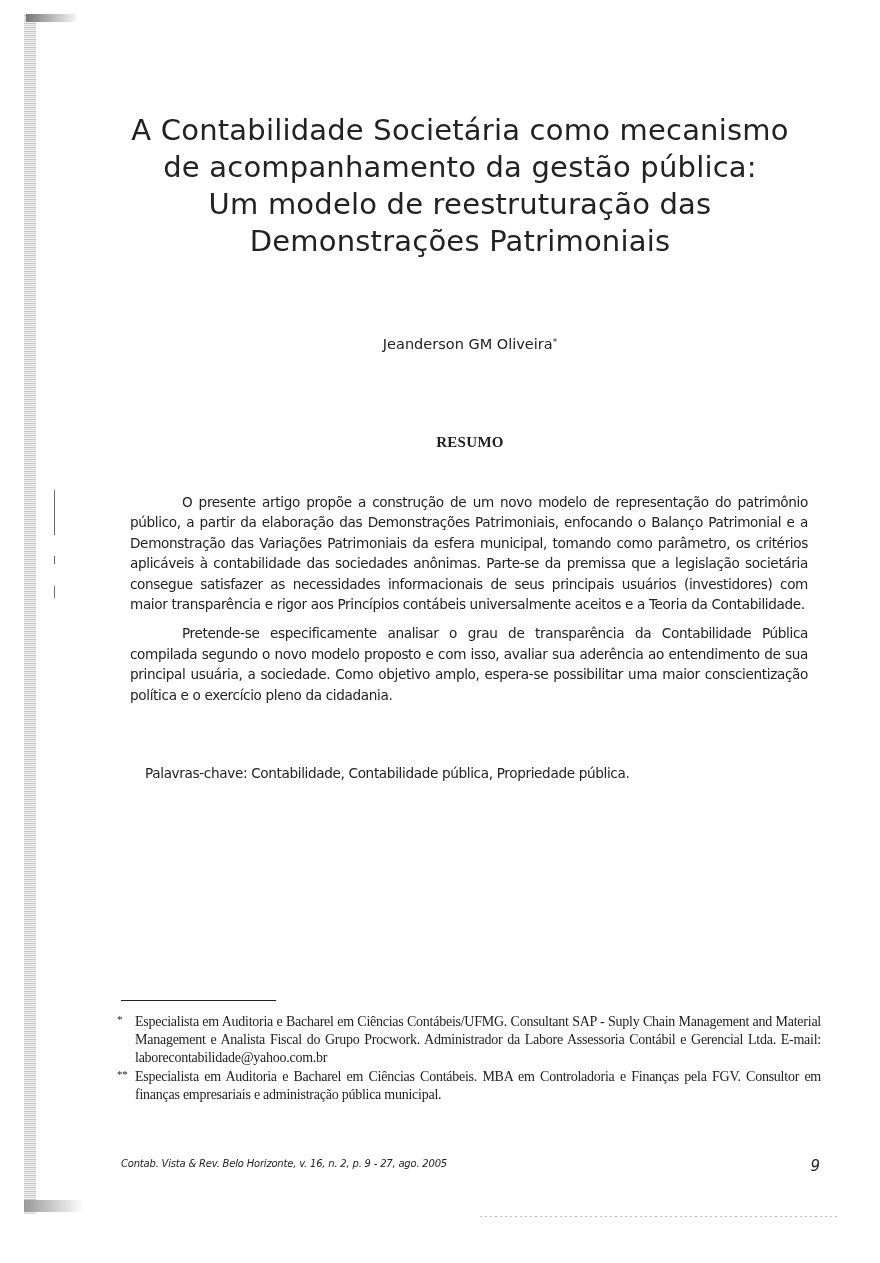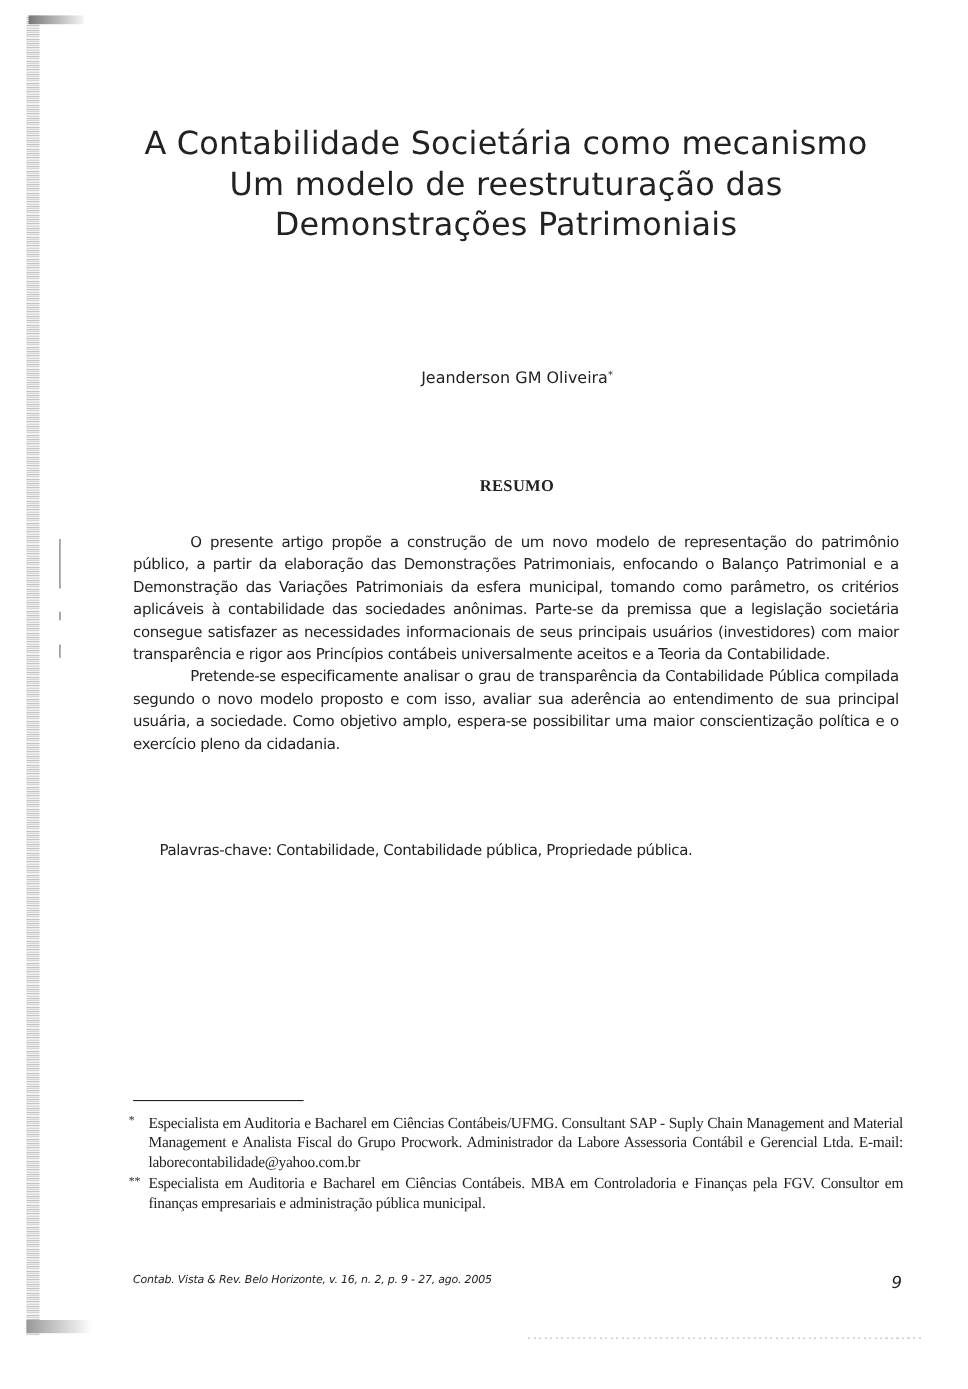--- a/index.html
+++ b/index.html
@@ -36,21 +36,21 @@
   .authors sup { font-size: 9px; vertical-align: top; position: relative; top: -2px; }
   .resumo-heading {
     position: absolute; left: 300px; top: 434px; width: 340px; text-align: center;
     font-family: Liberation Serif, serif; font-size: 15px; font-weight: bold; color: #222; letter-spacing: 0.3px;
   }
   .abstract {
     position: absolute; left: 121px; top: 483px; width: 696px;
     font-family: "DejaVu Sans", sans-serif; font-size: 13.6px; line-height: 20.4px; color: #222;
     text-align: justify; letter-spacing: -0.35px;
   }
-  .abstract p { margin: 0; text-indent: 52px; }
+  .abstract p { margin: 9px; text-indent: 52px; }
   .keywords {
     position: absolute; left: 121px; top: 765px; width: 700px;
     font-family: "DejaVu Sans", sans-serif; font-size: 13.6px; color: #222; letter-spacing: -0.35px; margin-left: 24px;
   }
   .footnote-rule { position: absolute; left: 121px; top: 1000px; width: 155px; height: 1px; background: #222; }
   .footnotes {
     position: absolute; left: 117px; top: 1013px; width: 704px;
     font-family: "Liberation Serif", serif; font-size: 14px; line-height: 18.2px; color: #222;
     letter-spacing: -0.25px;
   }
@@ -71,20 +71,21 @@
 <div class="scan-edge"></div>
 <div class="scan-top"></div>
 <div class="scan-bottom"></div>
 <div class="scan-bottom-line"></div>
 <div class="margin-mark" style="top:490px;height:45px;"></div>
 <div class="margin-mark" style="top:556px;height:8px;"></div>
 <div class="margin-mark" style="top:586px;height:12px;"></div>
 
 <div class="title">
   <div>A Contabilidade Societária como mecanismo</div>
+  <div>de acompanhamento da gestão pública:</div>
   <div>Um modelo de reestruturação das</div>
   <div>Demonstrações Patrimoniais</div>
 </div>
 
 <div class="authors">
   <div>
     <span>Jeanderson GM Oliveira</span><sup>*</sup>
   </div>
 </div>
 

